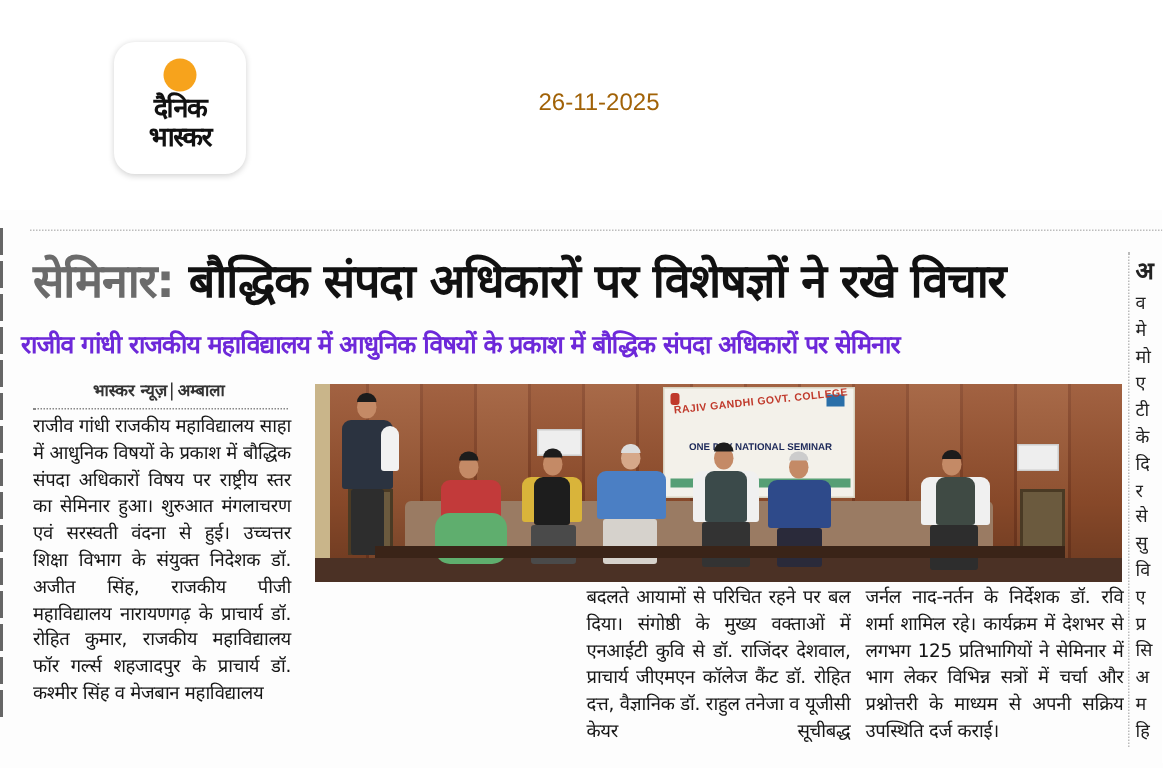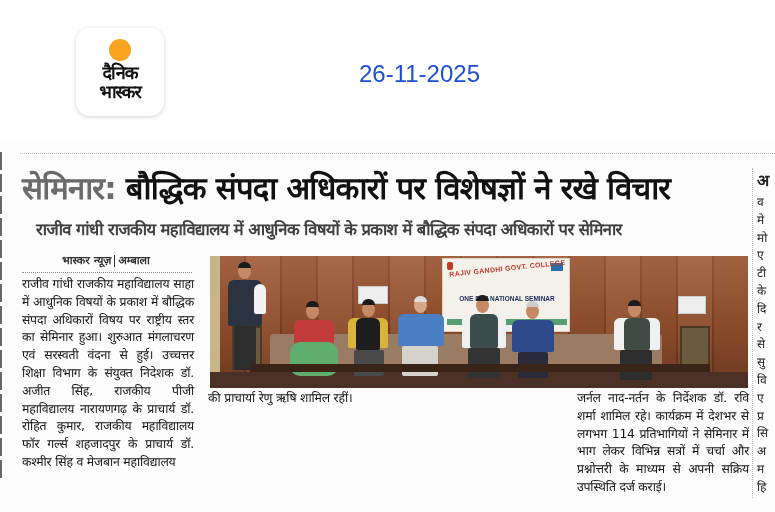--- a/index.html
+++ b/index.html
@@ -12,38 +12,38 @@
       position: absolute; left: 28px; top: 28px; width: 88px; height: 88px;
       background: #fff; border-radius: 14px;
       box-shadow: 0 1px 4px rgba(0,0,0,0.18);
       display: flex; flex-direction: column; align-items: center; justify-content: flex-start;
     }
     .logo-sun { width: 22px; height: 22px; border-radius: 50%; background: #f7a31c; margin-top: 11px; }
     .logo-word { font-family: "DejaVu Sans", sans-serif; font-weight: bold; color: #111; line-height: 1; letter-spacing: -1px; }
     .logo-word.w1 { font-size: 18px; margin-top: 3px; }
     .logo-word.w2 { font-size: 18px; margin-top: 1px; }
     .edition { position: absolute; left: 136px; top: 59px; font-size: 20px; color: #222; font-weight: 500; white-space: nowrap; }
-    .date { position: absolute; left: 311px; top: 60px; font-size: 24px; color: #1d4ed8; font-family: "Liberation Sans", sans-serif; white-space: nowrap; }
+    .date { position: absolute; left: 311px; top: 60px; font-size: 16px; color: #a16207; font-family: "Liberation Sans", sans-serif; white-space: nowrap; }
 
     
     .clipping { position: absolute; left: 0; top: 140px; width: 775px; height: 372px; background: #fdfdfd; overflow: hidden; }
     .top-rule { position: absolute; left: 20px; top: 13px; width: 755px; height: 1px; border-top: 1px dotted #bdbdbd; }
 
     .left-edge { position: absolute; left: 0; top: 12px; width: 6px; height: 350px; }
     .left-edge span { display: block; height: 18px; width: 4px; margin-bottom: 4px; border-left: 2px solid #333; opacity: 0.75; }
 
     .headline {
       position: absolute; left: 22px; top: 28px; width: 740px;
       font-family: "DejaVu Sans", sans-serif; font-weight: bold; font-size: 31px; line-height: 40px;
       white-space: nowrap; letter-spacing: -0.8px; color: #111;
     }
     .headline .kicker { color: #6b6b6b; }
     .subhead {
-      position: absolute; left: 36px; top: 78px; width: 730px;
-      font-weight: bold; font-size: 16.5px; line-height: 24px; white-space: nowrap; letter-spacing: -0.6px; color: #404040;
+      position: absolute; left: 14px; top: 78px; width: 730px;
+      font-weight: bold; font-size: 16.5px; line-height: 24px; white-space: nowrap; letter-spacing: -0.6px; color: #6d28d9;
     }
 
     .byline { position: absolute; left: 62px; top: 112px; font-size: 11px; font-weight: bold; color: #333; white-space: nowrap; }
     .byline .sep { display: inline-block; width: 1px; height: 12px; background: #333; vertical-align: middle; margin: 0 3px; }
     .byline .place { font-weight: bold; }
     .byline-rule { position: absolute; left: 22px; top: 132px; width: 170px; border-top: 1px dotted #888; }
 
     .col-text {
       position: absolute; font-size: 12.3px; line-height: 17.8px; color: #151515;
       text-align: justify; text-align-last: justify; letter-spacing: -0.2px;
@@ -203,26 +203,28 @@
       <div class="head" style="left:18px; top:12px;"></div>
         <div class="hair" style="left:18px; top:10px;"></div>
       <div class="body" style="left:4px; top:28px; width:46px; height:32px; background:#f0f0f0;"></div>
       <div class="body" style="left:14px; top:28px; width:26px; height:32px; background:#3f4a44;"></div>
       <div class="legs" style="left:10px; top:60px; width:32px; height:30px; background:#2d2d2d;"></div>
     </div>
     <div class="table"></div>
   </div>
 
   <div class="col-text col2">
-    <p class="last">की प्राचार्या रेणु ऋषि शामिल रहीं।</p>
-  </div>
-
+  </div>
+
+  <div class="col-text col3">
+    <p>बदलते आयामों से परिचित रहने पर बल दिया। संगोष्ठी के मुख्य वक्ताओं में एनआईटी कुवि से डॉ. राजिंदर देशवाल, प्राचार्य जीएमएन कॉलेज कैंट डॉ. रोहित दत्त, वैज्ञानिक डॉ. राहुल तनेजा व यूजीसी केयर सूचीबद्ध</p>
+  </div>
 
   <div class="col-text col4">
-    <p class="last">जर्नल नाद-नर्तन के निर्देशक डॉ. रवि शर्मा शामिल रहे। कार्यक्रम में देशभर से लगभग 114 प्रतिभागियों ने सेमिनार में भाग लेकर विभिन्न सत्रों में चर्चा और प्रश्नोत्तरी के माध्यम से अपनी सक्रिय उपस्थिति दर्ज कराई।</p>
+    <p class="last">जर्नल नाद-नर्तन के निर्देशक डॉ. रवि शर्मा शामिल रहे। कार्यक्रम में देशभर से लगभग 125 प्रतिभागियों ने सेमिनार में भाग लेकर विभिन्न सत्रों में चर्चा और प्रश्नोत्तरी के माध्यम से अपनी सक्रिय उपस्थिति दर्ज कराई।</p>
   </div>
 
   <div class="right-rule"></div>
   <div class="right-col">
     <div class="rc-head">अ</div>
     <div>व</div>
     <div>मे</div>
     <div>मो</div>
     <div>ए</div>
     <div>टी</div>

